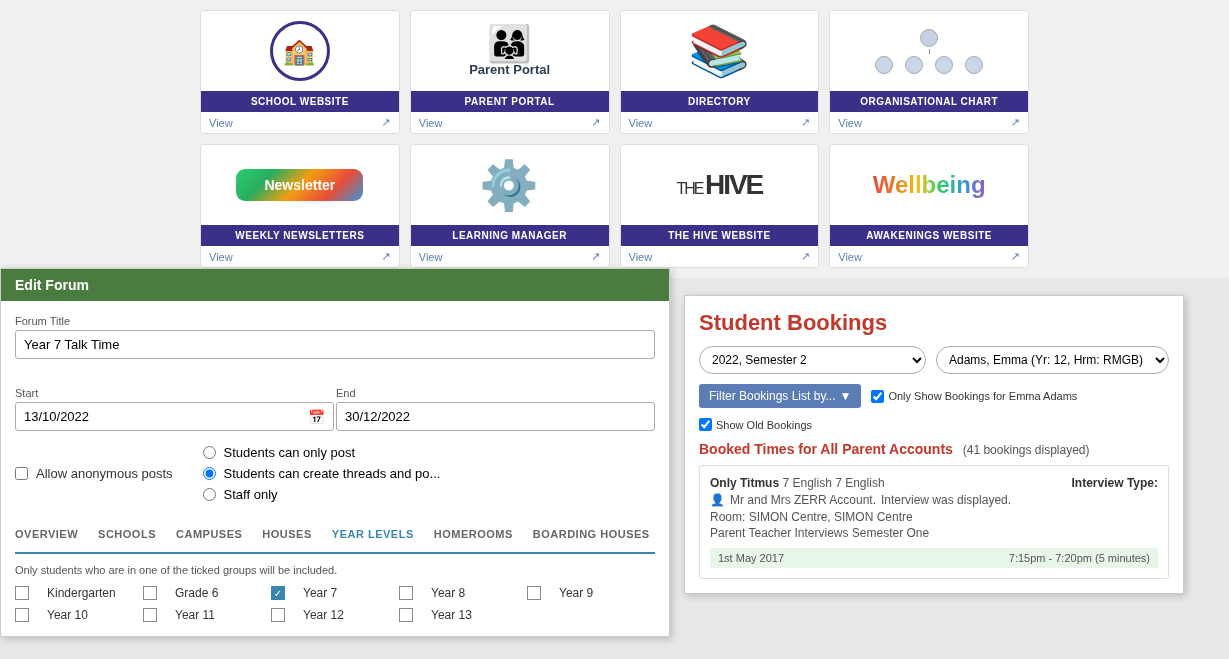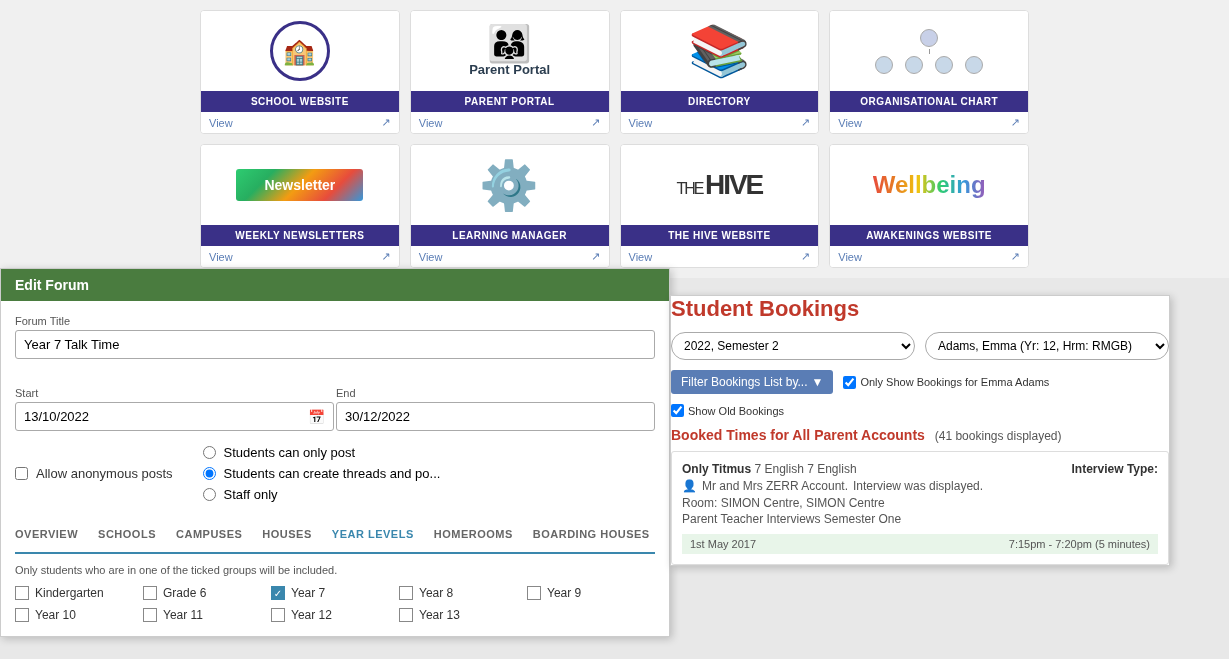--- a/index.html
+++ b/index.html
@@ -77,21 +77,21 @@
       font-size: 22px;
     }
 
     
     .newsletter-icon {
       background: linear-gradient(135deg, #2ecc71, #27ae60, #f39c12, #e74c3c, #3498db);
       color: white;
       font-size: 14px;
       font-weight: bold;
       padding: 8px 28px;
-      border-radius: 3px;
+      border-radius: 9px;
       text-align: center;
     }
 
     
     .hive-text {
       font-size: 28px;
       font-weight: 900;
       color: #333;
       letter-spacing: -2px;
     }
@@ -232,21 +232,21 @@
 
     .checkboxes-grid {
       display: grid;
       grid-template-columns: repeat(5, 1fr);
       gap: 8px 0;
     }
 
     .checkbox-item {
       display: flex;
       align-items: center;
-      gap: 6px;
+      gap: 18px;
       font-size: 12px;
       color: #333;
     }
 
     .checkbox-box {
       width: 14px; height: 14px;
       border: 1px solid #888;
       display: flex; align-items: center; justify-content: center;
       font-size: 10px;
       color: #3a87ad;
@@ -257,26 +257,27 @@
     .checkbox-box.checked {
       background: #3a87ad;
       border-color: #3a87ad;
       color: white;
     }
 
     
     .student-bookings-panel {
       position: absolute;
       top: 295px;
-      left: 670px;
+      left: 684px;
       width: 500px;
       background: white;
       border: 1px solid #ccc;
       box-shadow: 2px 2px 8px rgba(0,0,0,0.2);
       z-index: 10;
+      padding: 14px;
     }
 
     .sb-title {
       color: #c0392b;
       font-size: 22px;
       font-weight: bold;
       margin-bottom: 10px;
     }
 
     .sb-selects-row {

